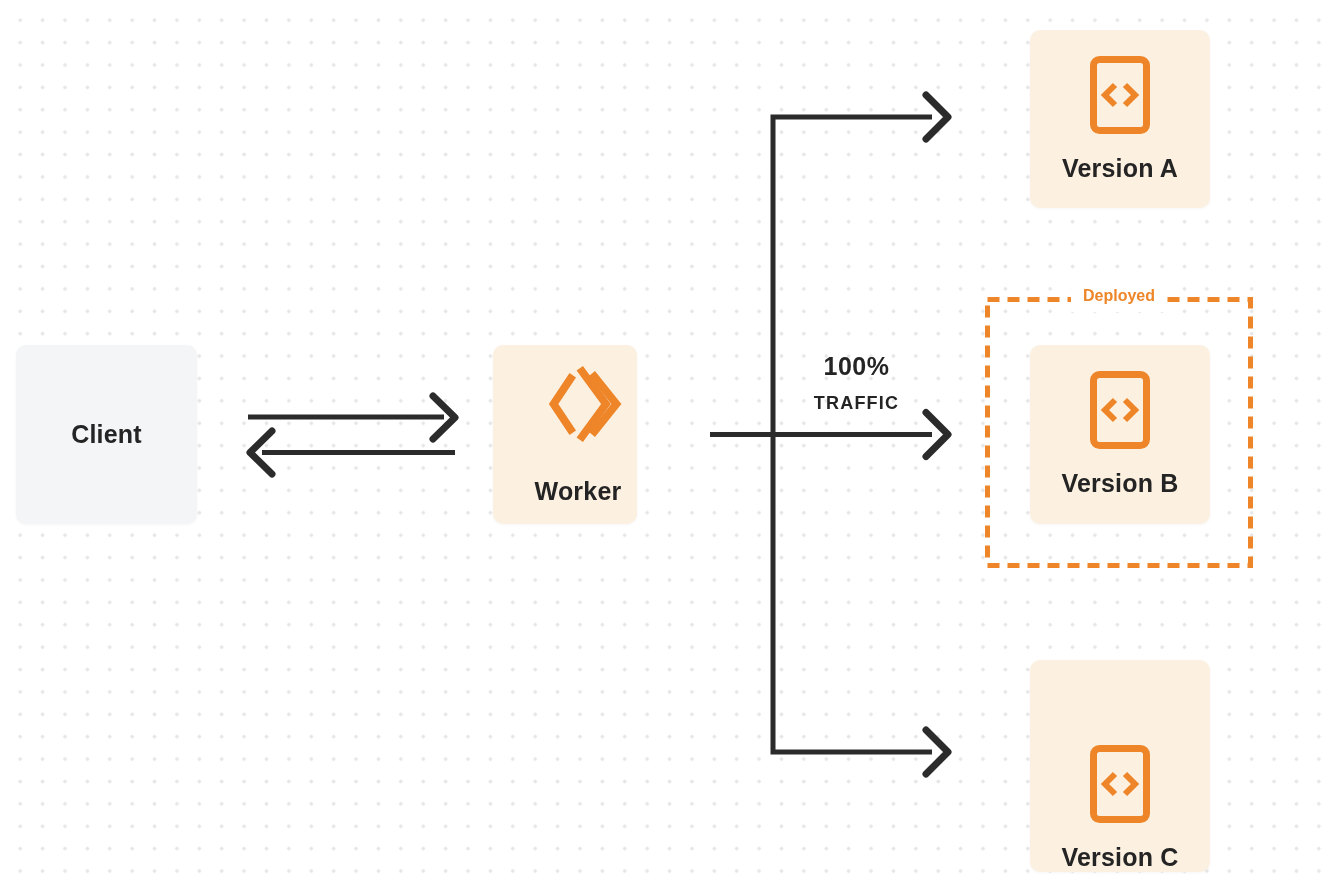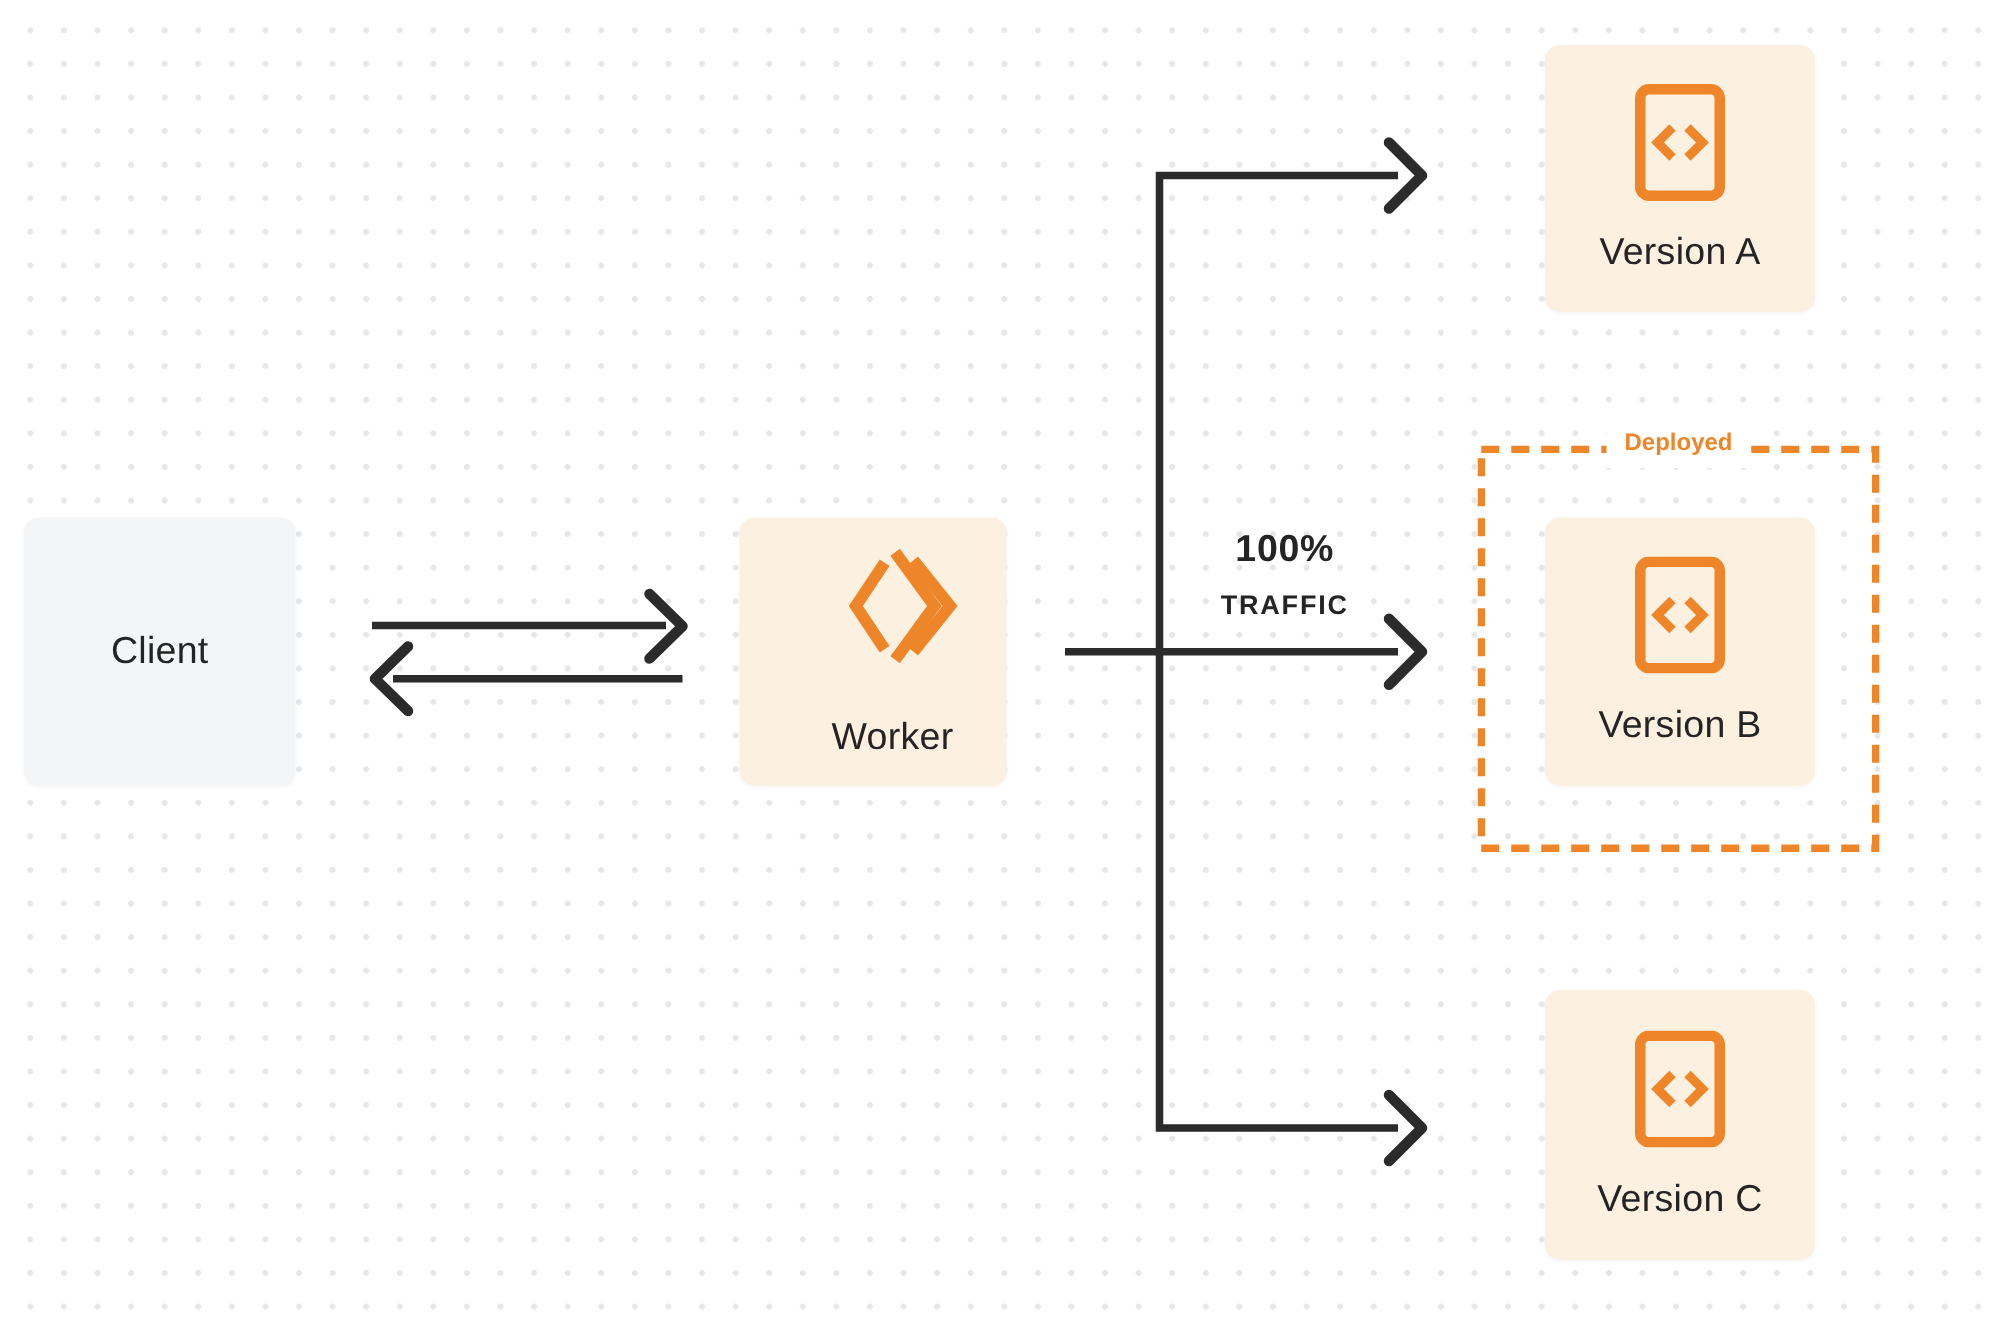--- a/index.html
+++ b/index.html
@@ -35,46 +35,46 @@
     position: absolute;
     border-radius: 10px;
     display: flex;
     flex-direction: column;
     align-items: center;
     justify-content: center;
     box-shadow: 0 1px 3px rgba(0,0,0,0.04);
   }
   .node-label {
     font-size: 25px;
-    font-weight: 400;
+    font-weight: 700;
     color: var(--ink);
     letter-spacing: 0.2px;
   }
   .client-node {
     left: 16px; top: 345px;
     width: 181px; height: 179px;
     background: var(--client-bg);
   }
   .worker-node {
     left: 493px; top: 345px;
-    width: 178px; height: 179px;
+    width: 144px; height: 179px;
     background: var(--cream);
     gap: 32px;
     padding-left: 26px;
   }
   .worker-logo { width: 88px; height: 82px; }
   .worker-logo polyline { fill: none; stroke: var(--orange); stroke-width: 9; }
   .version-node {
     width: 180px; height: 179px;
     background: var(--cream);
     gap: 20px;
   }
   .version-a { left: 1030px; top: 30px; height: 178px; }
   .version-b { left: 45px; top: 48px; position: absolute; }
-  .version-c { left: 1030px; top: 660px; height: 180px; }
+  .version-c { left: 1030px; top: 660px; height: 212px; justify-content: flex-end; }
   .code-file-icon { width: 60px; height: 78px; }
   .code-file-icon rect { fill: none; stroke: var(--orange); stroke-width: 7; }
   .code-file-icon polyline { fill: none; stroke: var(--orange); stroke-width: 6; stroke-linejoin: miter; }
   .deployed-box {
     position: absolute;
     left: 985px; top: 297px;
     width: 268px; height: 271px;
   }
   .deployed-border { position: absolute; left: 0; top: 0; width: 100%; height: 100%; }
   .deployed-border rect {

